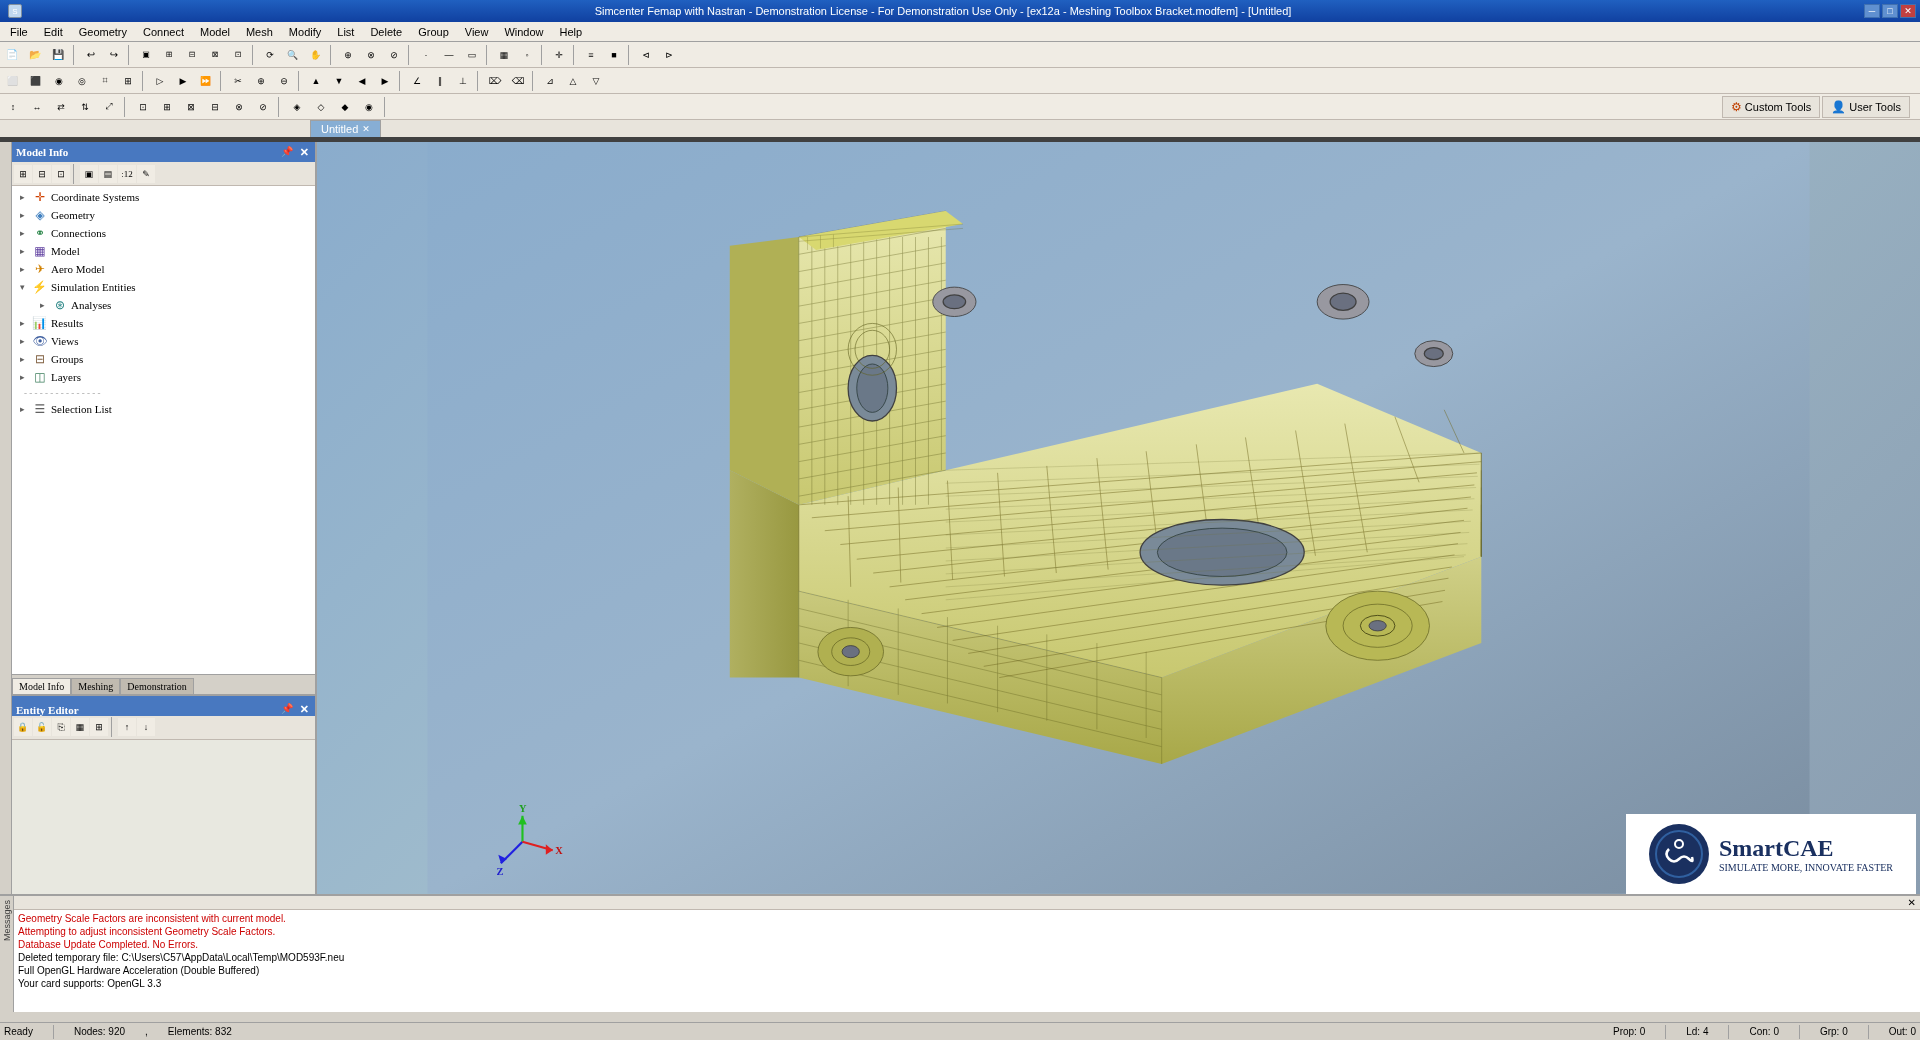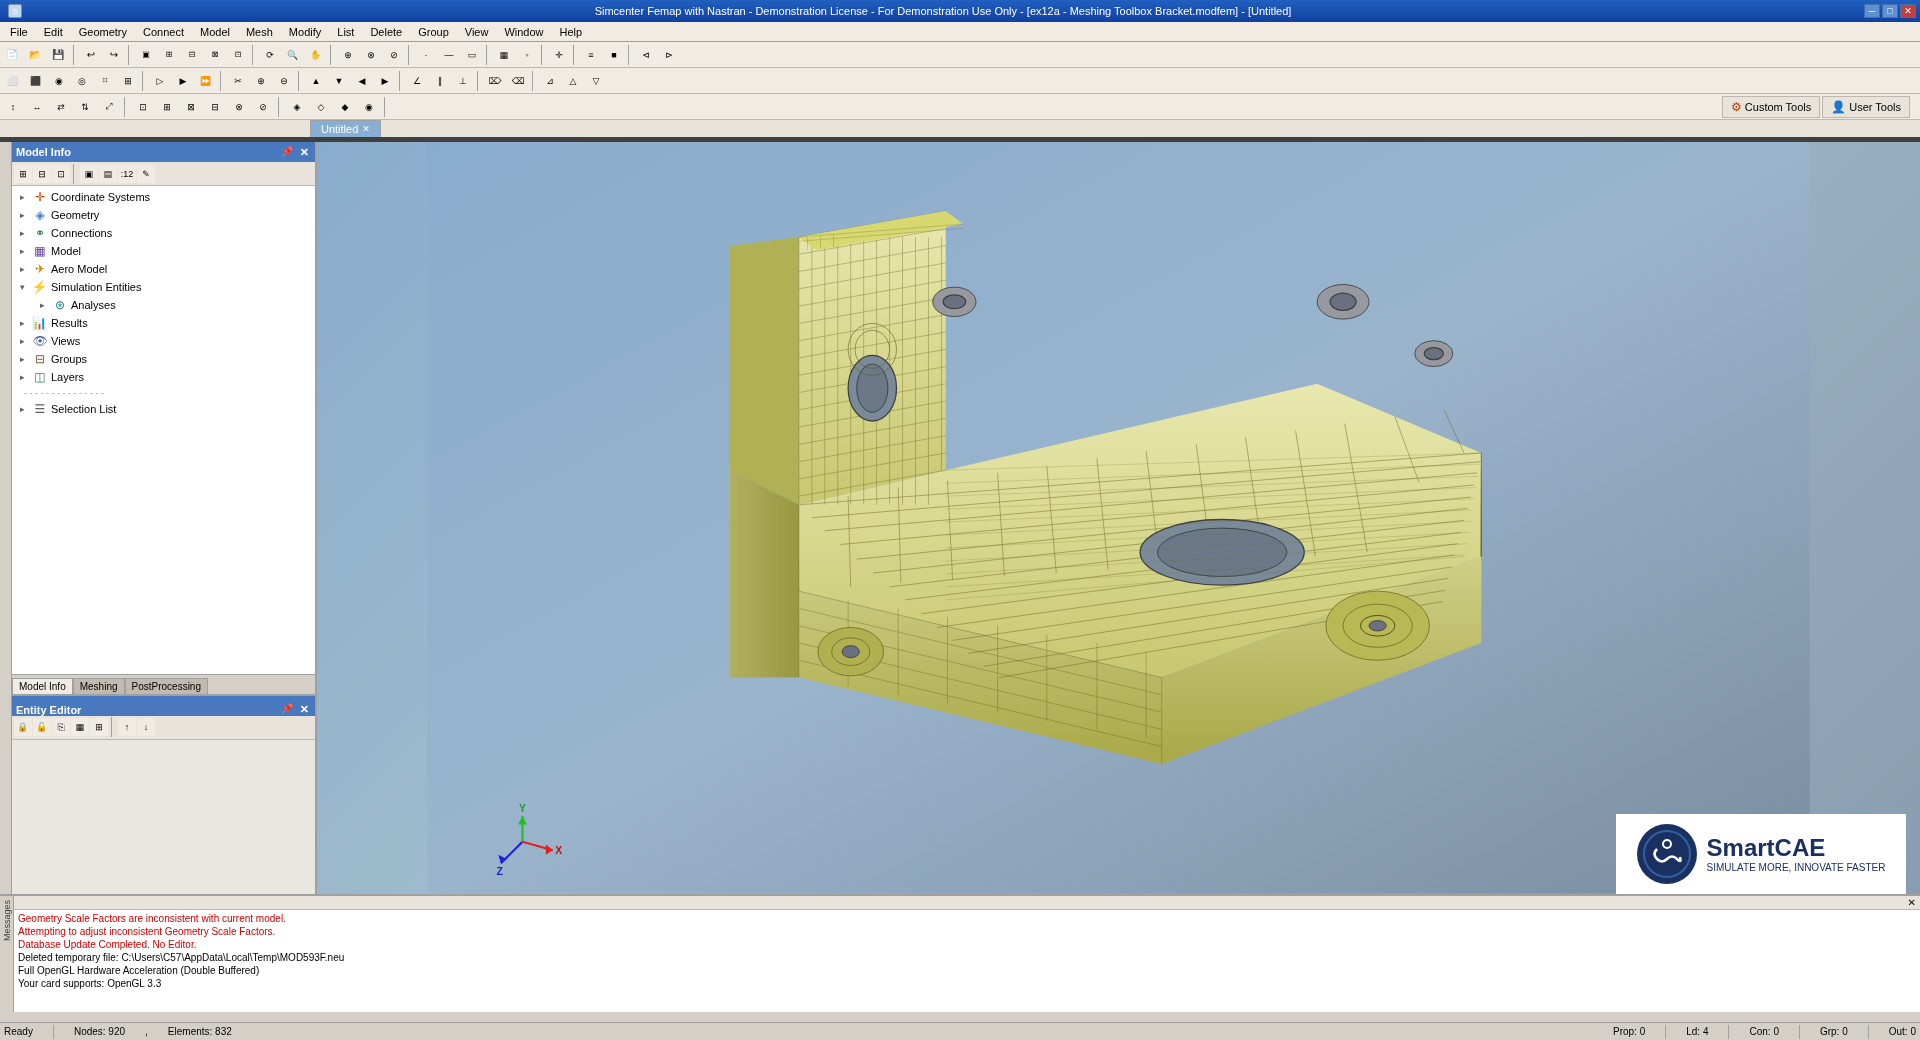--- a/index.html
+++ b/index.html
@@ -204,21 +204,21 @@
     #model-svg {
       position: absolute;
       top: 0; left: 0; right: 0; bottom: 0;
       width: 100%; height: 100%;
     }
 
     
     #smartcae-logo {
       position: absolute;
       bottom: 0;
-      right: 14px;
+      right: 4px;
       width: 290px;
       height: 80px;
       background: white;
       display: flex;
       align-items: center;
       justify-content: center;
       padding: 8px;
     }
     .logo-circle {
       width: 60px; height: 60px;
@@ -459,21 +459,21 @@
 <div style="display:flex;flex-direction:column;height:calc(1040px - 22px - 20px - 78px);">
 
   <div id="viewport-tabs">
     <div style="width:310px;background:#d4d0c8;border-right:1px solid #a0a0a0;"></div>
     <div class="viewport-tab active">
       <span>Untitled</span>
       <span class="tab-close">✕</span>
     </div>
   </div>
 
-  <div id="main-layout" style="height:calc(100% - 22px - 120px - 18px);">
+  <div id="main-layout" style="height:calc(100% - 22px - 120px - 18px);font-family:Liberation Serif, serif;">
 
     <div id="left-vtab"></div>
 
     <div id="left-panel">
 
       <div id="model-info-header">
         <span>Model Info</span>
         <div style="display:flex;gap:2px;">
           <span class="panel-pin-btn">📌</span>
           <span class="panel-close-btn">✕</span>
@@ -564,21 +564,21 @@
         <div class="tree-item">
           <span class="tree-expand">▸</span>
           <span class="tree-icon icon-sel">☰</span>
           <span class="tree-label">Selection List</span>
         </div>
       </div>
 
       <div id="bottom-tabs-left">
         <div class="bottom-tab active">Model Info</div>
         <div class="bottom-tab">Meshing</div>
-        <div class="bottom-tab">PostProcessing</div>
+        <div class="bottom-tab">Demonstration</div>
       </div>
 
       <div id="entity-editor">
         <div id="entity-editor-header">
           <span>Entity Editor</span>
           <div style="display:flex;gap:2px;">
             <span class="panel-pin-btn">📌</span>
             <span class="panel-close-btn">✕</span>
           </div>
         </div>
@@ -811,21 +811,21 @@
     <div id="messages-side-tab">
       <span class="side-tab-label">Messages</span>
     </div>
     <div id="messages-main">
       <div class="msg-close-row">
         <span style="cursor:pointer;font-size:10px;">✕</span>
       </div>
       <div id="messages-text">
         <div class="msg-line msg-error">Geometry Scale Factors are inconsistent with current model.</div>
         <div class="msg-line msg-error">Attempting to adjust inconsistent Geometry Scale Factors.</div>
-        <div class="msg-line msg-error">Database Update Completed. No Editor.</div>
+        <div class="msg-line msg-error">Database Update Completed. No Errors.</div>
         <div class="msg-line msg-normal">Deleted temporary file: C:\Users\C57\AppData\Local\Temp\MOD593F.neu</div>
         <div class="msg-line msg-normal">Full OpenGL Hardware Acceleration (Double Buffered)</div>
         <div class="msg-line msg-normal">Your card supports: OpenGL 3.3</div>
 
       </div>
     </div>
   </div>
 
   <div id="statusbar">
     <span>Ready</span>

